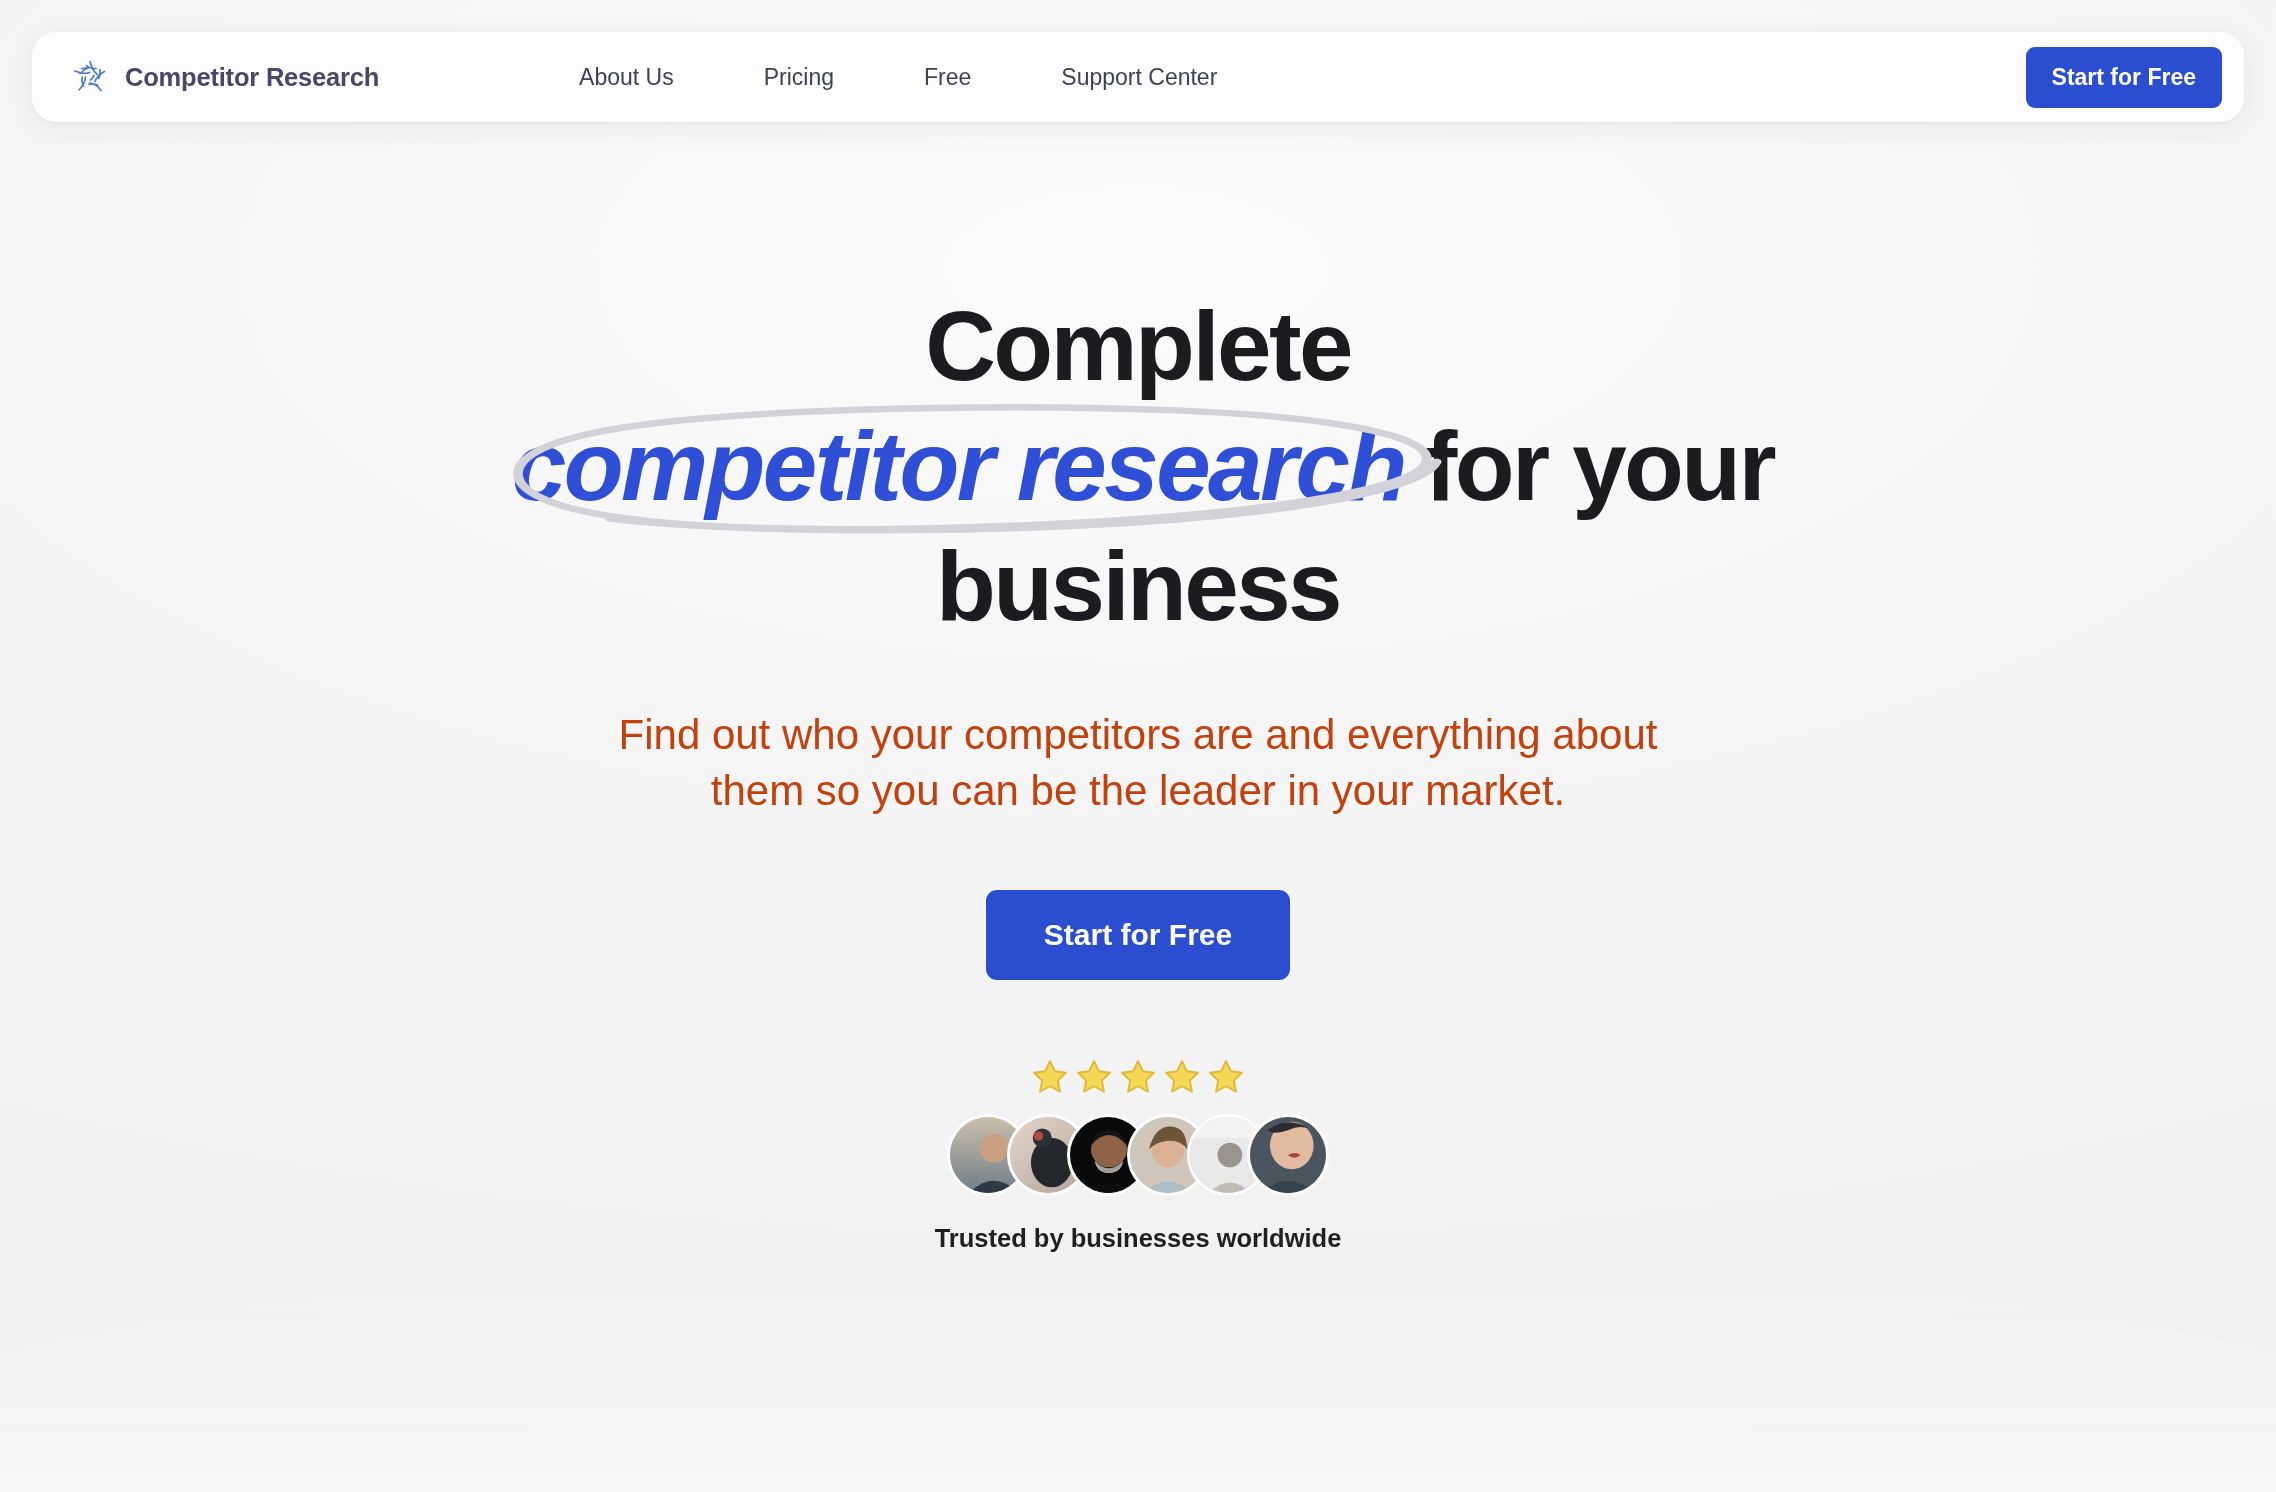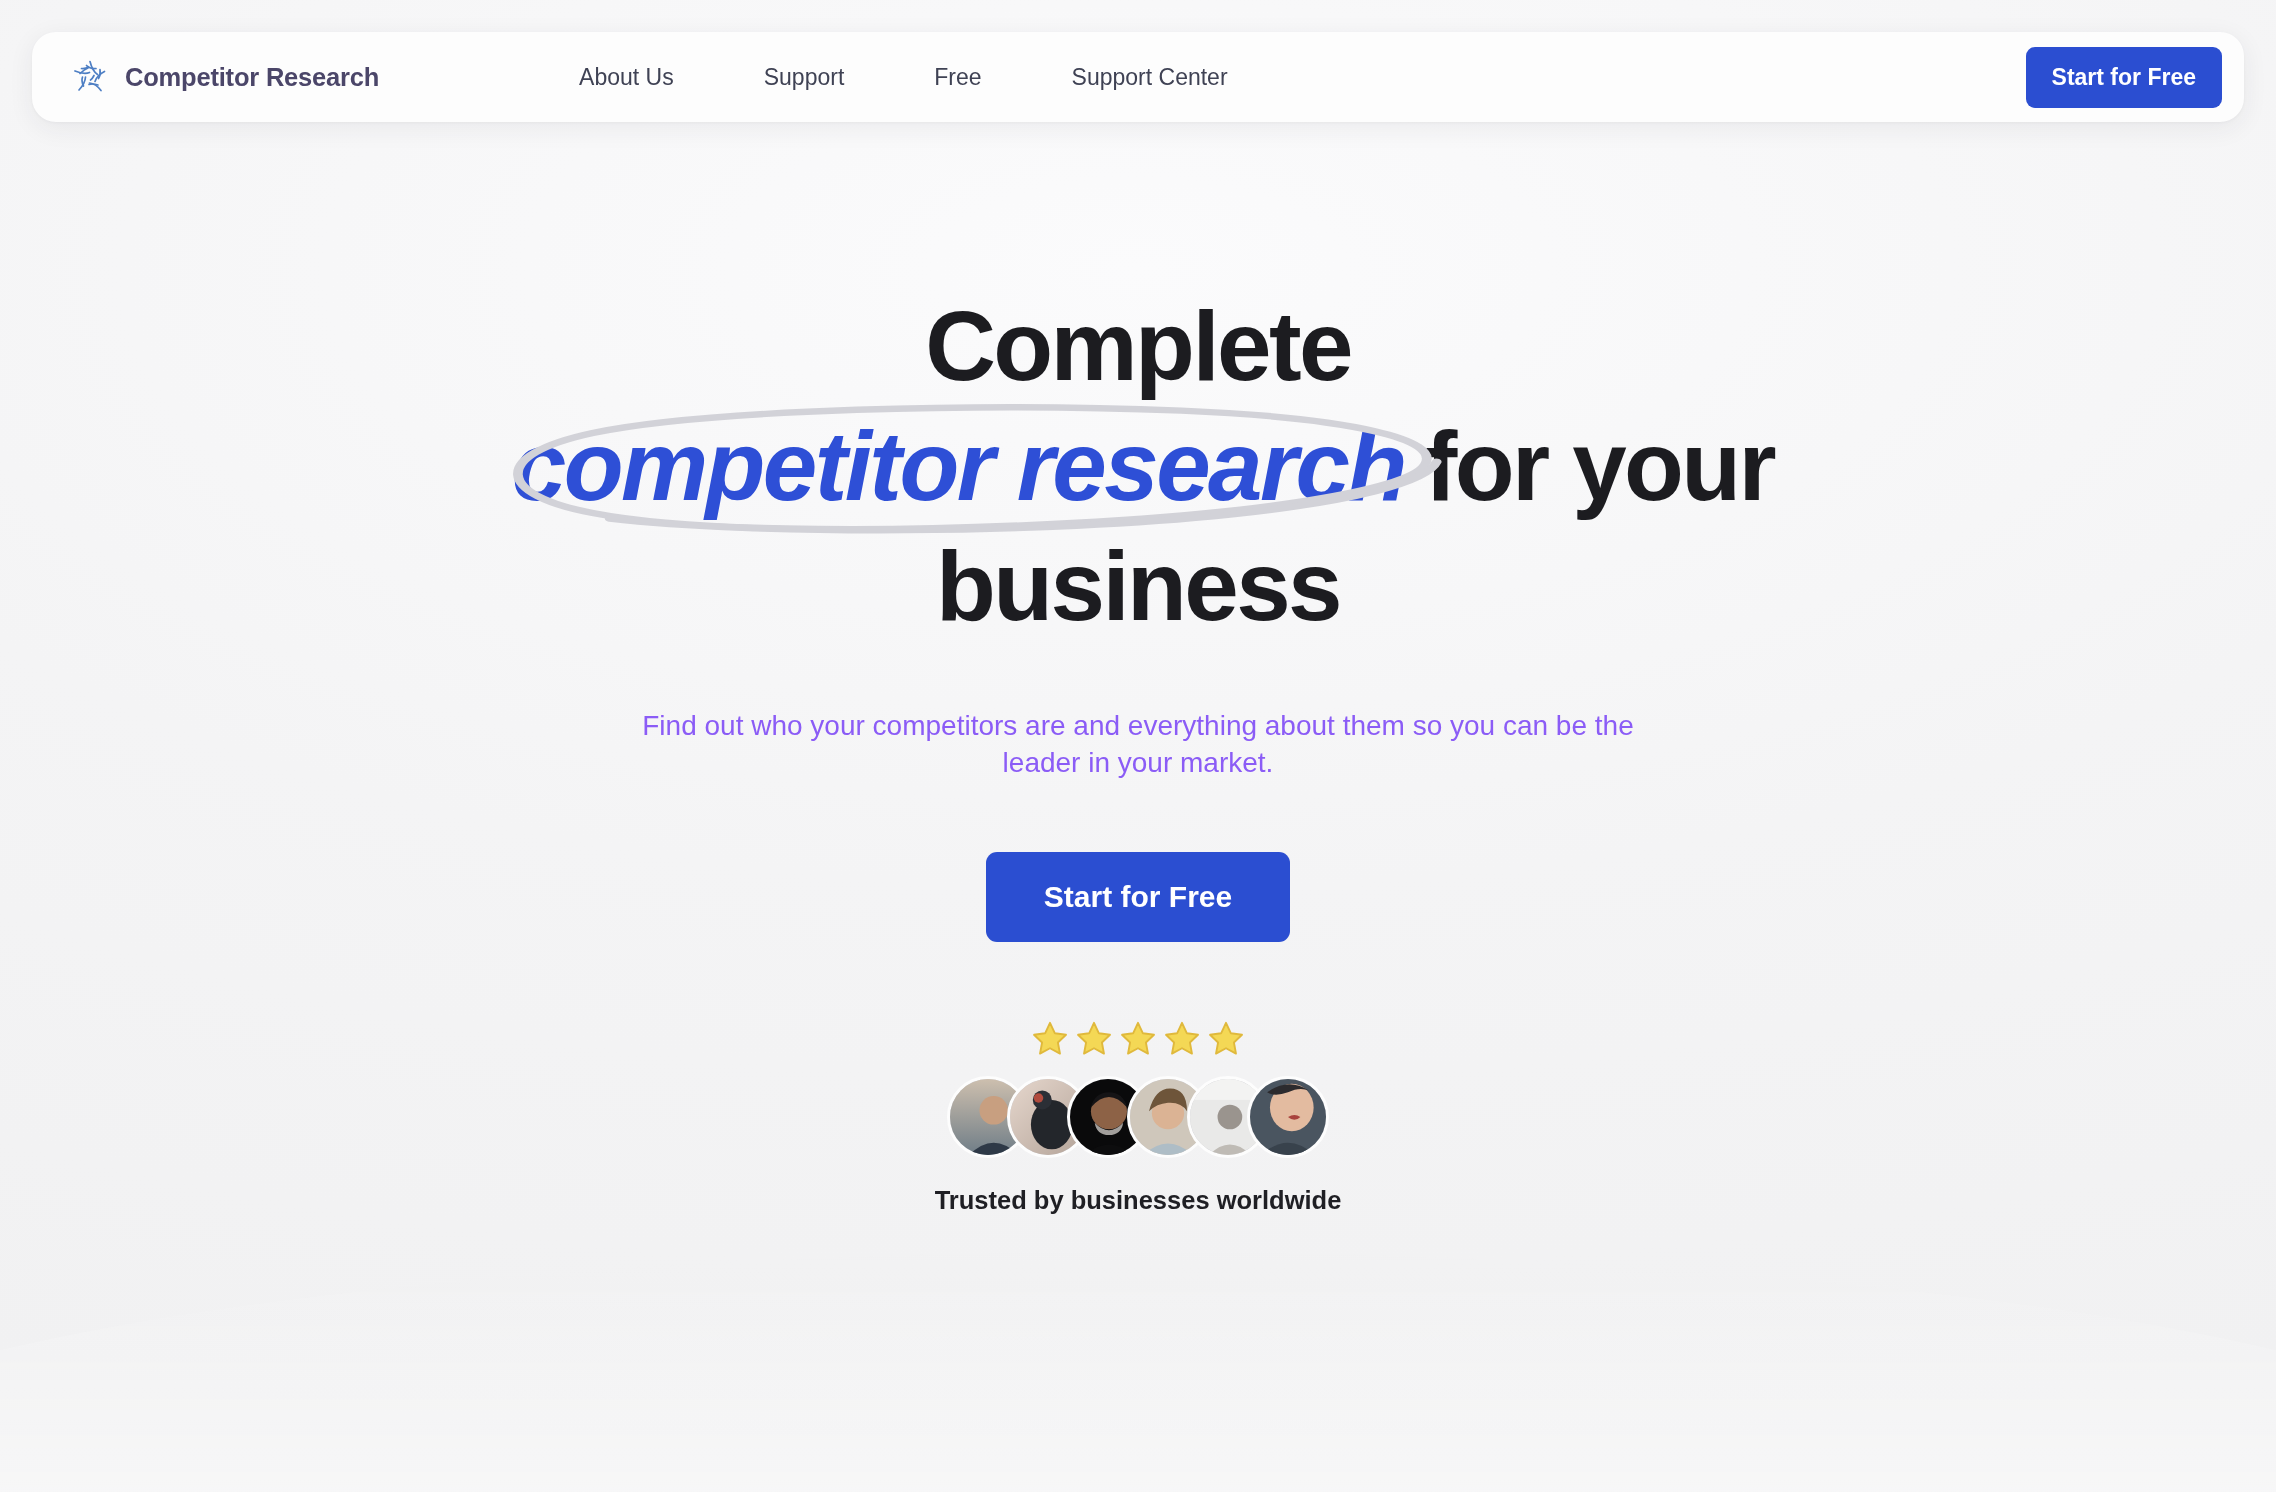--- a/index.html
+++ b/index.html
@@ -153,23 +153,23 @@
     left: -26px;
     top: -24px;
     width: calc(100% + 56px);
     height: calc(100% + 54px);
     overflow: visible;
     pointer-events: none;
   }
 
   .subtitle {
     margin-top: 72px;
-    font-size: 28px;
+    font-size: 42px;
     line-height: 1.33;
-    color: #8b5cf6;
+    color: #c2410c;
     max-width: 1040px;
     font-weight: 400;
   }
 
   .hero-cta {
     margin-top: 71px;
     background: #2b4ed1;
     color: #ffffff;
     border: none;
     border-radius: 11px;
@@ -241,21 +241,21 @@
           <path d="M13.5 13.5 C 16 13.8 18.5 13.2 20.5 12"></path>
           <path d="M26 20.5 C 25 22.5 24 24 22.5 25"></path>
         </g>
       </svg>
     </span>
     <span class="brand-name">Competitor Research</span>
   </div>
 
   <nav class="nav">
     <a class="nav-link" href="#">About Us</a>
-    <a class="nav-link" href="#">Support</a>
+    <a class="nav-link" href="#">Pricing</a>
     <a class="nav-link" href="#">Free</a>
     <a class="nav-link" href="#">Support Center</a>
   </nav>
 
   <button class="header-cta">Start for Free</button>
 </header>
 
 <main class="hero">
 
   <h1 class="headline">

